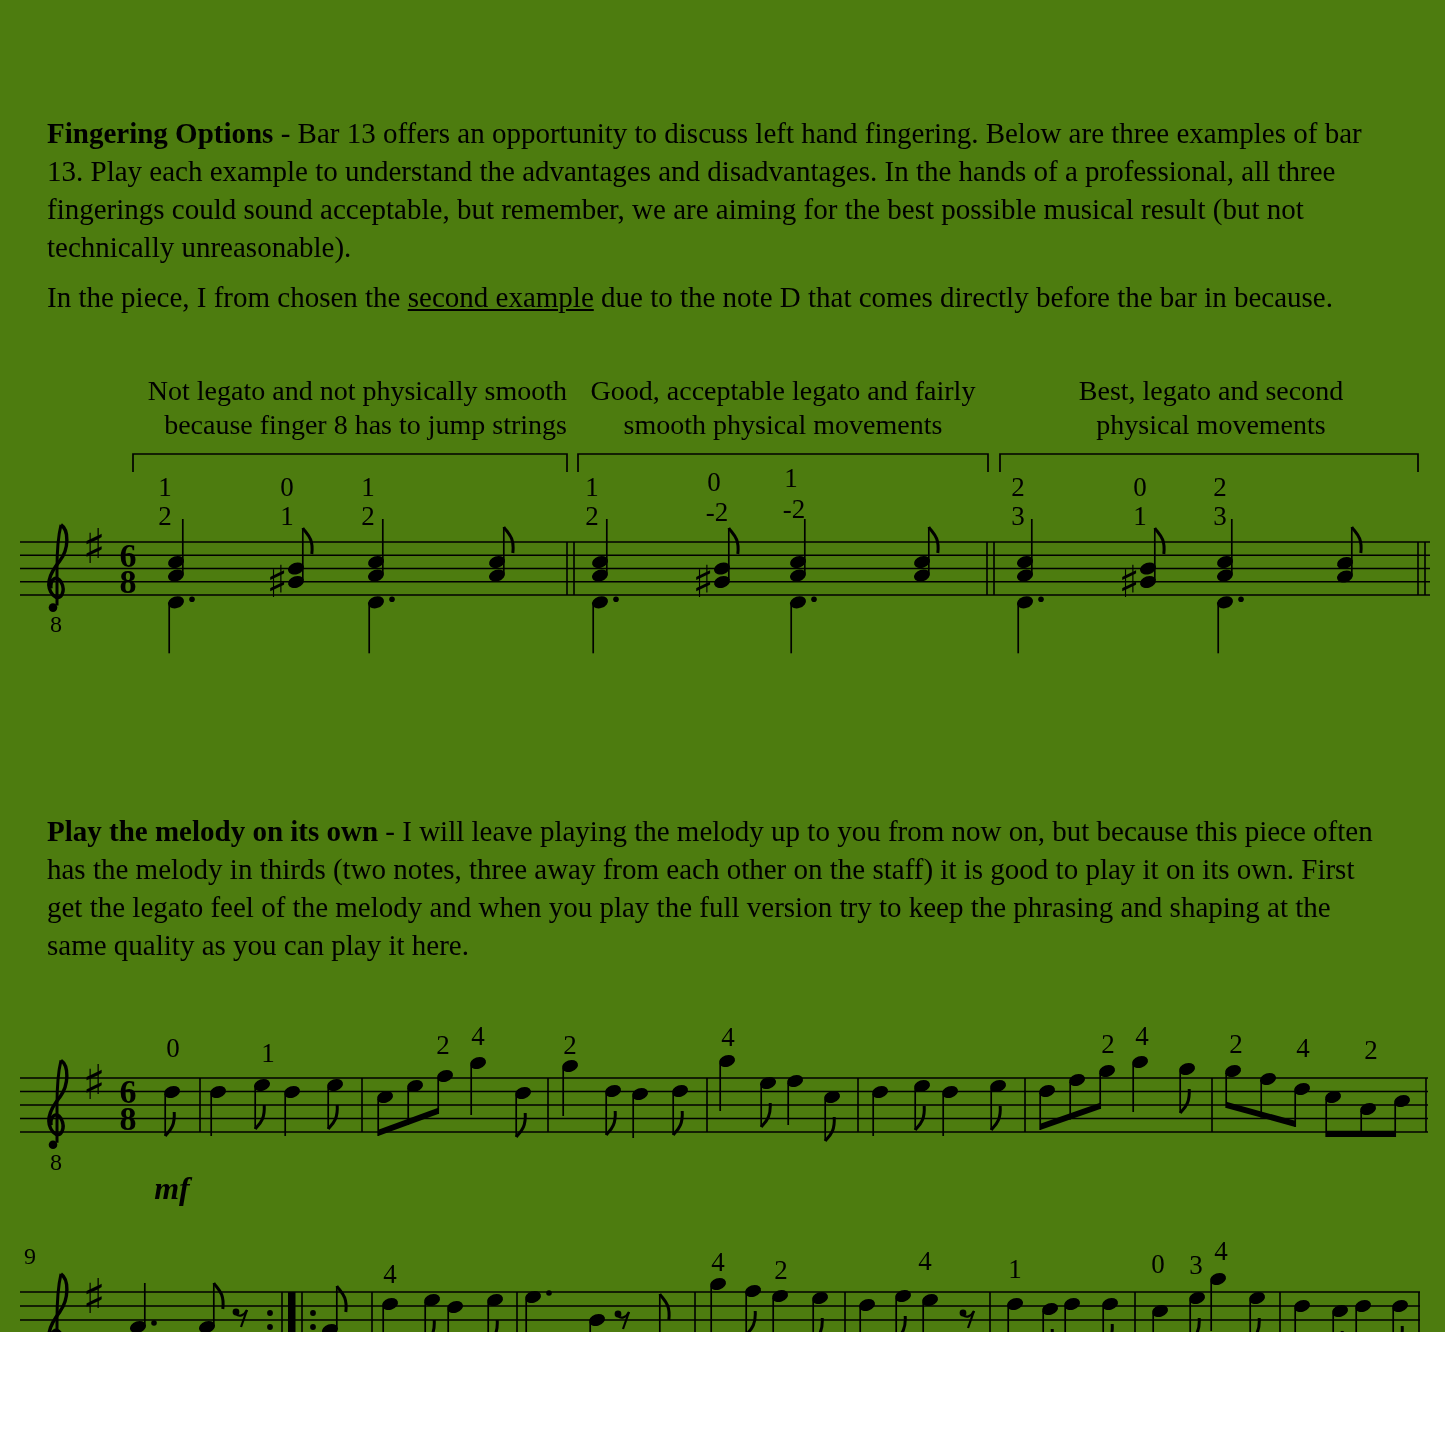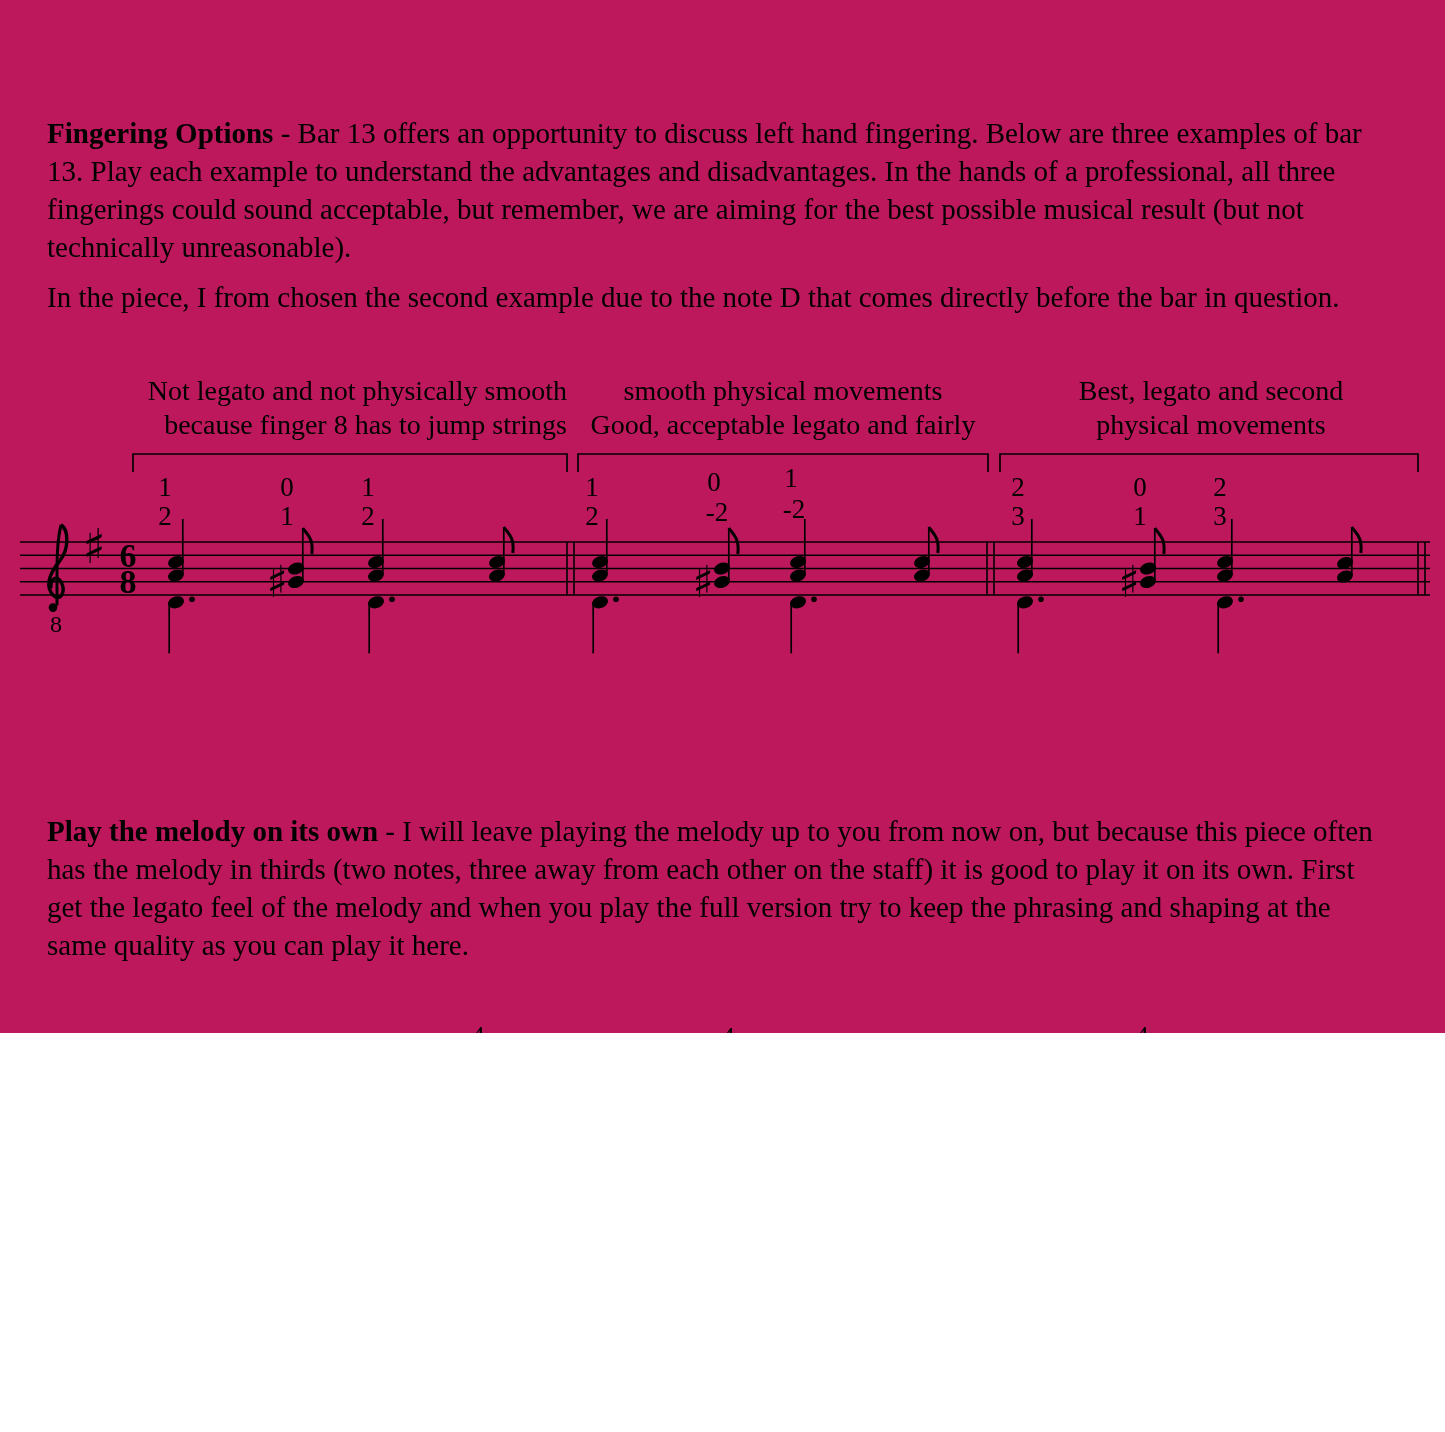--- a/index.html
+++ b/index.html
@@ -1,44 +1,44 @@
 <!DOCTYPE html>
 <html><head>
 <meta charset="utf-8">
 <style>
   html,body{margin:0;padding:0;background:#fff;}
-  .page{position:relative;width:1445px;height:1033px;background:#be185d;overflow:hidden;
+  .page{position:relative;width:1445px;height:1332px;background:#4d7c0f;overflow:hidden;
         font-family:"Liberation Serif",serif;color:#000;}
   .para{position:absolute;font-size:29px;line-height:38px;}
   .para b{font-weight:bold;}
-  .u{}
+  .u{text-decoration:underline;}
   .ex-label{position:absolute;top:374px;font-size:28px;line-height:34px;text-align:center;}
   .ex-label span{display:block;}
   #music{position:absolute;left:0;top:0;}
 </style>
 </head>
 <body>
 
 <div class="page">
 
   <div class="para" style="left:47px;top:114px;width:1356px;">
     <b>Fingering Options</b><span> - Bar 13 offers an opportunity to discuss left hand fingering. Below are three examples of bar 13. Play each example to understand the advantages and disadvantages. In the hands of a professional, all three fingerings could sound acceptable, but remember, we are aiming for the best possible musical result (but not technically unreasonable).</span>
   </div>
 
   <div class="para" style="left:47px;top:278px;width:1390px;white-space:nowrap;">
-    <span>In the piece, I from chosen the </span><span class="u">second example</span><span> due to the note D that comes directly before the bar in question.</span>
+    <span>In the piece, I from chosen the </span><span class="u">second example</span><span> due to the note D that comes directly before the bar in because.</span>
   </div>
 
   <div class="ex-label" style="left:133px;width:434px;text-align:right;">
     <span>Not legato and not physically smooth</span>
     <span>because finger 8 has to jump strings</span>
   </div>
   <div class="ex-label" style="left:578px;width:410px;">
+    <span>Good, acceptable legato and fairly</span>
     <span>smooth physical movements</span>
-    <span>Good, acceptable legato and fairly</span>
   </div>
   <div class="ex-label" style="left:1000px;width:422px;">
     <span>Best, legato and second</span>
     <span>physical movements</span>
   </div>
 
   <div class="para" style="left:47px;top:812px;width:1335px;">
     <b>Play the melody on its own</b><span> - I will leave playing the melody up to you from now on, but because this piece often has the melody in thirds (two notes, three away from each other on the staff) it is good to play it on its own. First get the legato feel of the melody and when you play the full version try to keep the phrasing and shaping at the same quality as you can play it here.</span>
   </div>
 

